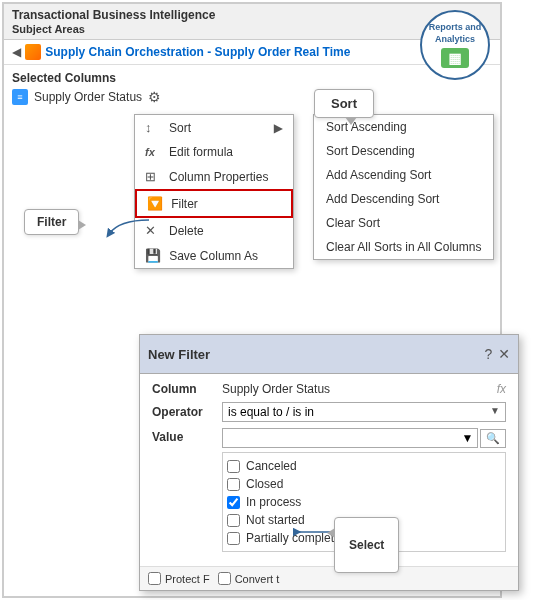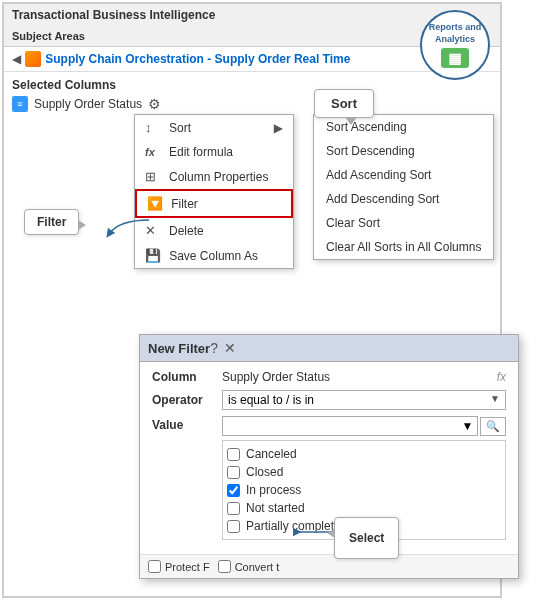--- a/index.html
+++ b/index.html
@@ -30,21 +30,21 @@
     }
     .app-title {
       font-size: 12px;
       font-weight: bold;
       color: #333;
     }
     .subject-areas-label {
       font-size: 11px;
       font-weight: bold;
       color: #333;
-      margin-top: 8px;
+      margin-top: 1px;
     }
 
     
     .top-bar {
       display: flex;
       align-items: center;
       padding: 4px 8px;
       background: #fff;
       border-bottom: 1px solid #ddd;
     }
@@ -249,24 +249,26 @@
       top: 330px;
       left: 135px;
       width: 380px;
       background: #f5f5f5;
       border: 1px solid #aaa;
       box-shadow: 3px 3px 8px rgba(0,0,0,0.25);
       z-index: 30;
     }
     .dialog-title-bar {
       background: #d0d8e8;
-      padding: 5px 8px;
-      display: flex;
-      align-items: center;
+      padding: 11px 8px;
+      display: flex;
+      align-items: center;
+      justify-content: space-between;
       border-bottom: 1px solid #aaa;
+      gap: 20px;
     }
     .dialog-title {
       font-size: 13px;
       font-weight: bold;
       color: #333;
     }
     .dialog-actions {
       display: flex;
       gap: 6px;
       align-items: center;
@@ -382,21 +384,21 @@
     }
 
     
     .select-callout {
       position: absolute;
       top: 513px;
       left: 330px;
       background: #fff;
       border: 1px solid #aaa;
       border-radius: 4px;
-      padding: 13px 14px;
+      padding: 20px 14px;
       font-size: 12px;
       font-weight: bold;
       color: #333;
       box-shadow: 1px 1px 4px rgba(0,0,0,0.15);
       z-index: 40;
     }
     .select-callout::before {
       content: '';
       position: absolute;
       left: -8px;

